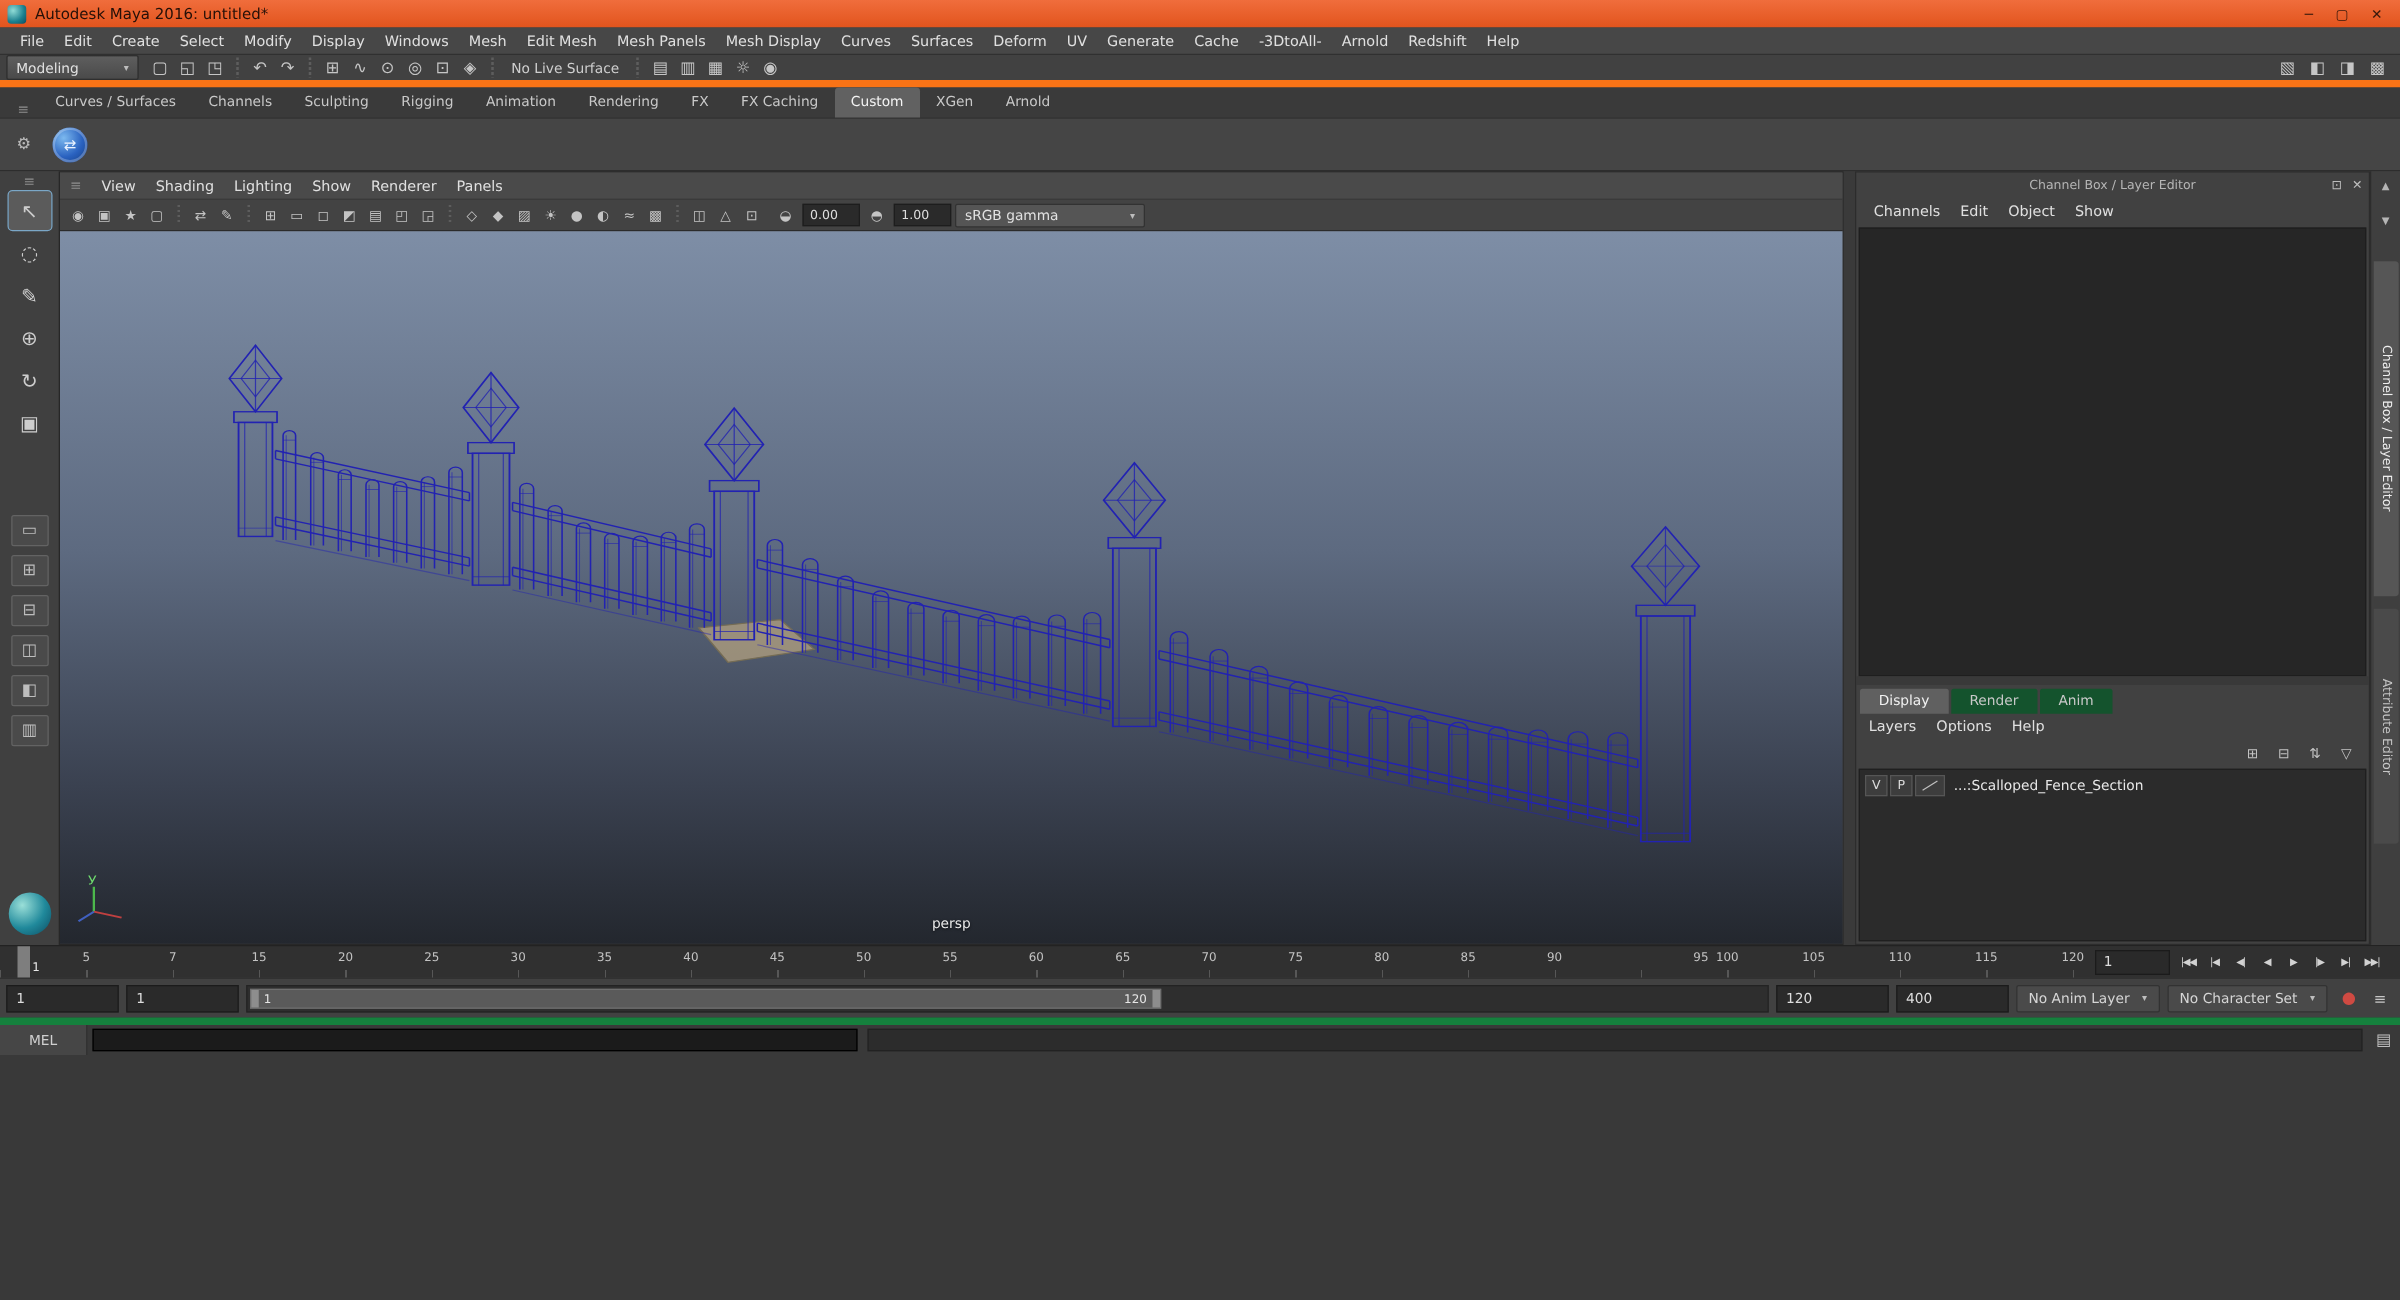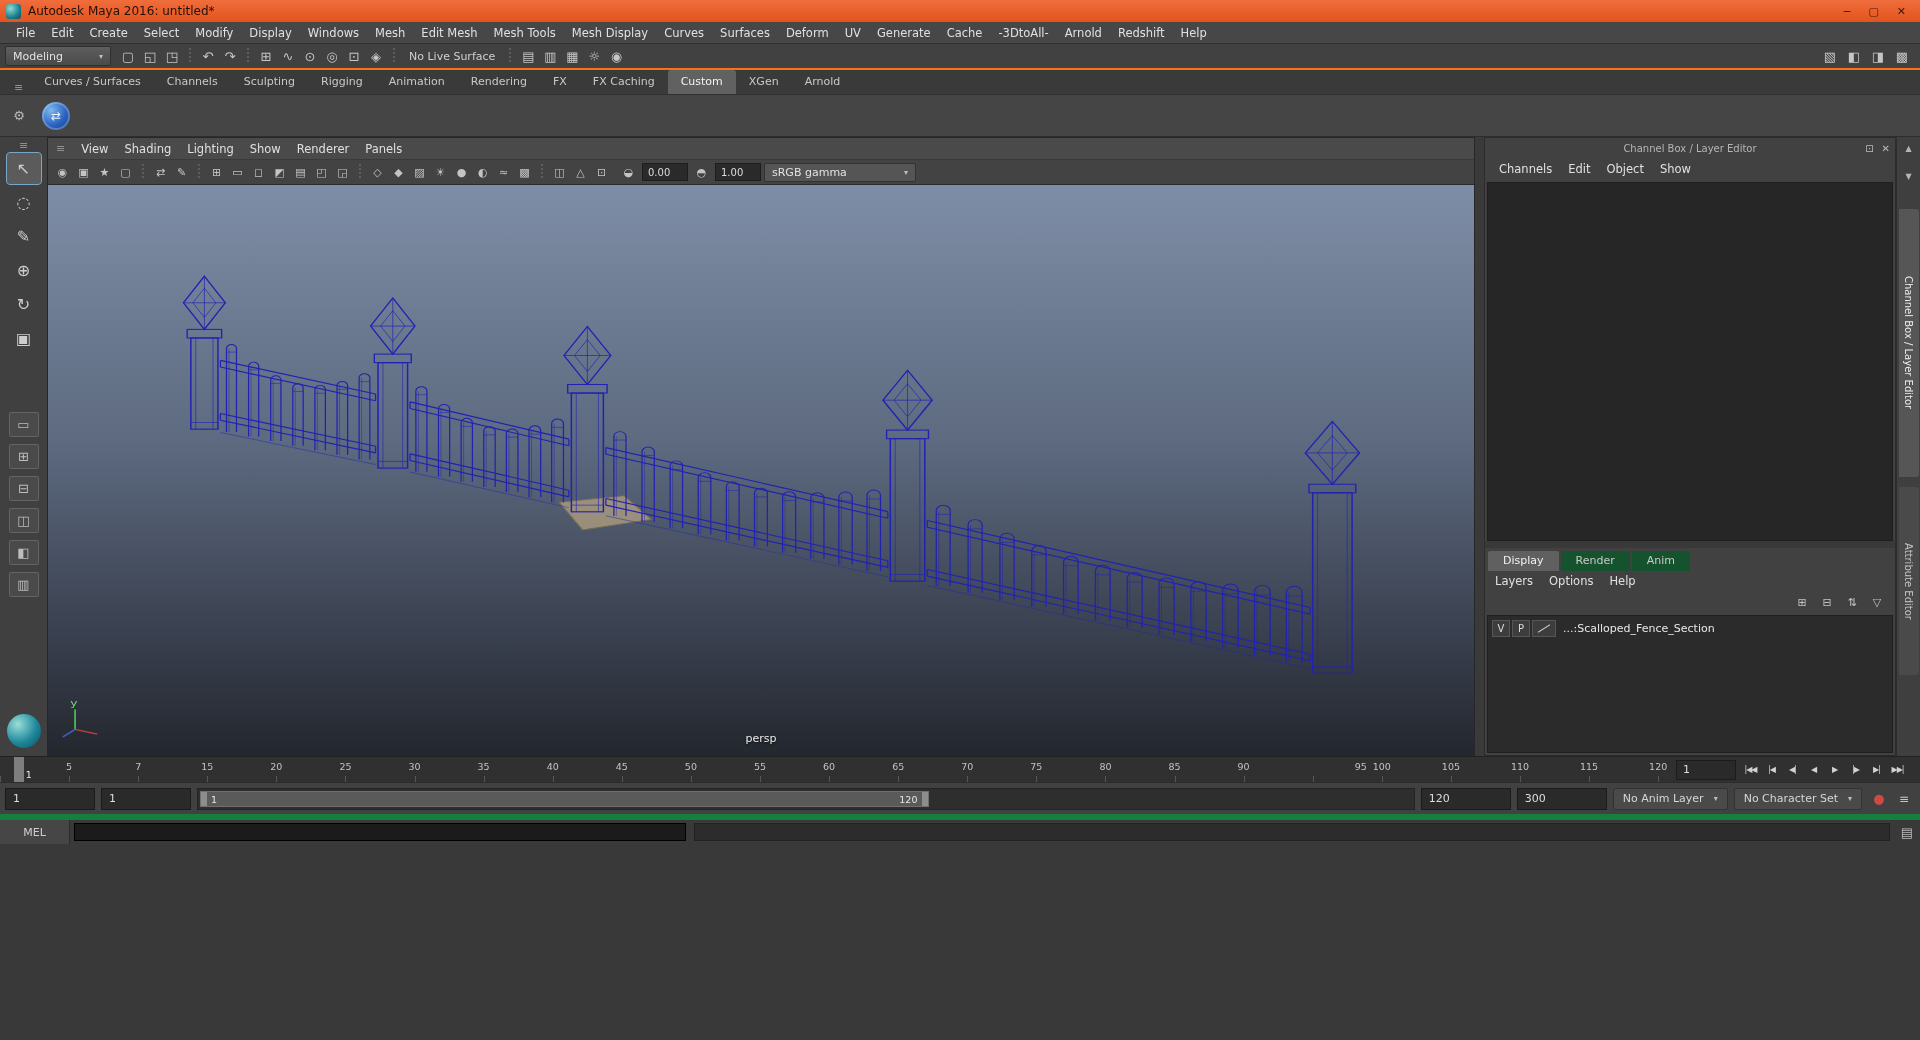--- a/index.html
+++ b/index.html
@@ -12,21 +12,21 @@
   .app-icon{width:15px;height:15px;border-radius:3px;background:radial-gradient(circle at 30% 30%,#8fdcd6,#1b7f8e 60%,#0d4b5e);flex:0 0 auto}
   .title-text{margin-left:7px;font-size:12px;color:#251008;white-space:nowrap}
   .win-controls{margin-left:auto;display:flex;gap:18px;padding-right:8px;color:#38190c;font-size:11px}
   .win-btn{cursor:default}
 
   
   .menubar{height:22px;background:#474747;display:flex;align-items:center;padding-left:8px;border-bottom:1px solid #303030;flex:0 0 auto}
   .menu-item{padding:0 8px;line-height:22px;font-size:11.5px;color:#e0e0e0;white-space:nowrap}
 
   
-  .statusline{height:26px;background:#414141;display:flex;align-items:center;padding:0 5px;border-bottom:2px solid #f97316;flex:0 0 auto}
+  .statusline{height:26px;background:#414141;display:flex;align-items:center;padding:0 5px;border-bottom:6px solid #f97316;flex:0 0 auto}
   .menuset{width:106px;height:20px;background:linear-gradient(#5e5e5e,#4a4a4a);border:1px solid #2f2f2f;border-radius:2px;display:flex;align-items:center;padding:0 7px;font-size:11px;color:#e2e2e2}
   .dd-arrow{margin-left:auto;font-size:8px;color:#bdbdbd;padding-left:6px}
   .sl-groups{display:flex;align-items:center;margin-left:6px}
   .sl-sep{width:2px;height:16px;margin:0 6px;background:repeating-linear-gradient(180deg,#5d5d5d 0 2px,transparent 2px 4px)}
   .icon-btn{width:22px;height:22px;display:flex;align-items:center;justify-content:center;color:#c6c6c6;font-size:13px}
   .sl-label{margin:0 8px;color:#cfcfcf;font-size:11px;white-space:nowrap}
   .sl-right{margin-left:auto;display:flex;align-items:center;gap:2px;padding-right:2px}
 
   
   .shelf-tabs{height:25px;background:#3a3a3a;display:flex;align-items:flex-end;padding-left:6px;border-bottom:1px solid #303030;flex:0 0 auto}
@@ -150,21 +150,21 @@
   <div class="menubar" data-name="menu-bar">
       <div class="menu-item" data-name="menu-file">File</div>
       <div class="menu-item" data-name="menu-edit">Edit</div>
       <div class="menu-item" data-name="menu-create">Create</div>
       <div class="menu-item" data-name="menu-select">Select</div>
       <div class="menu-item" data-name="menu-modify">Modify</div>
       <div class="menu-item" data-name="menu-display">Display</div>
       <div class="menu-item" data-name="menu-windows">Windows</div>
       <div class="menu-item" data-name="menu-mesh">Mesh</div>
       <div class="menu-item" data-name="menu-edit-mesh">Edit Mesh</div>
-      <div class="menu-item" data-name="menu-mesh-tools">Mesh Tools</div>
+      <div class="menu-item" data-name="menu-mesh-tools">Mesh Panels</div>
       <div class="menu-item" data-name="menu-mesh-display">Mesh Display</div>
       <div class="menu-item" data-name="menu-curves">Curves</div>
       <div class="menu-item" data-name="menu-surfaces">Surfaces</div>
       <div class="menu-item" data-name="menu-deform">Deform</div>
       <div class="menu-item" data-name="menu-uv">UV</div>
       <div class="menu-item" data-name="menu-generate">Generate</div>
       <div class="menu-item" data-name="menu-cache">Cache</div>
       <div class="menu-item" data-name="menu-3dtoall">-3DtoAll-</div>
       <div class="menu-item" data-name="menu-arnold">Arnold</div>
       <div class="menu-item" data-name="menu-redshift">Redshift</div>
@@ -619,21 +619,21 @@
     <div class="rs-field" data-name="playback-start-field">1</div>
     <div class="rs-groove" data-name="range-slider-track">
       <div class="rs-inner" data-name="playback-range-bar" style="width: 60%;">
         <span class="rs-handle left" data-name="range-start-handle"></span>
         <span class="rs-label" data-name="range-start-label">1</span>
         <span class="rs-label right" data-name="range-end-label">120</span>
         <span class="rs-handle right" data-name="range-end-handle"></span>
       </div>
     </div>
     <div class="rs-field" data-name="playback-end-field">120</div>
-    <div class="rs-field" data-name="animation-end-field">300</div>
+    <div class="rs-field" data-name="animation-end-field">400</div>
     <div class="rs-dd" data-name="anim-layer-select">
       <span data-name="anim-layer-value">No Anim Layer</span>
       <span class="dd-arrow" data-name="chevron-down-icon">▾</span>
     </div>
     <div class="rs-dd" data-name="character-set-select">
       <span data-name="character-set-value">No Character Set</span>
       <span class="dd-arrow" data-name="chevron-down-icon">▾</span>
     </div>
     <div class="rs-icons" data-name="range-slider-icons">
         <div class="rs-icon" data-name="auto-keyframe-icon">●</div>

